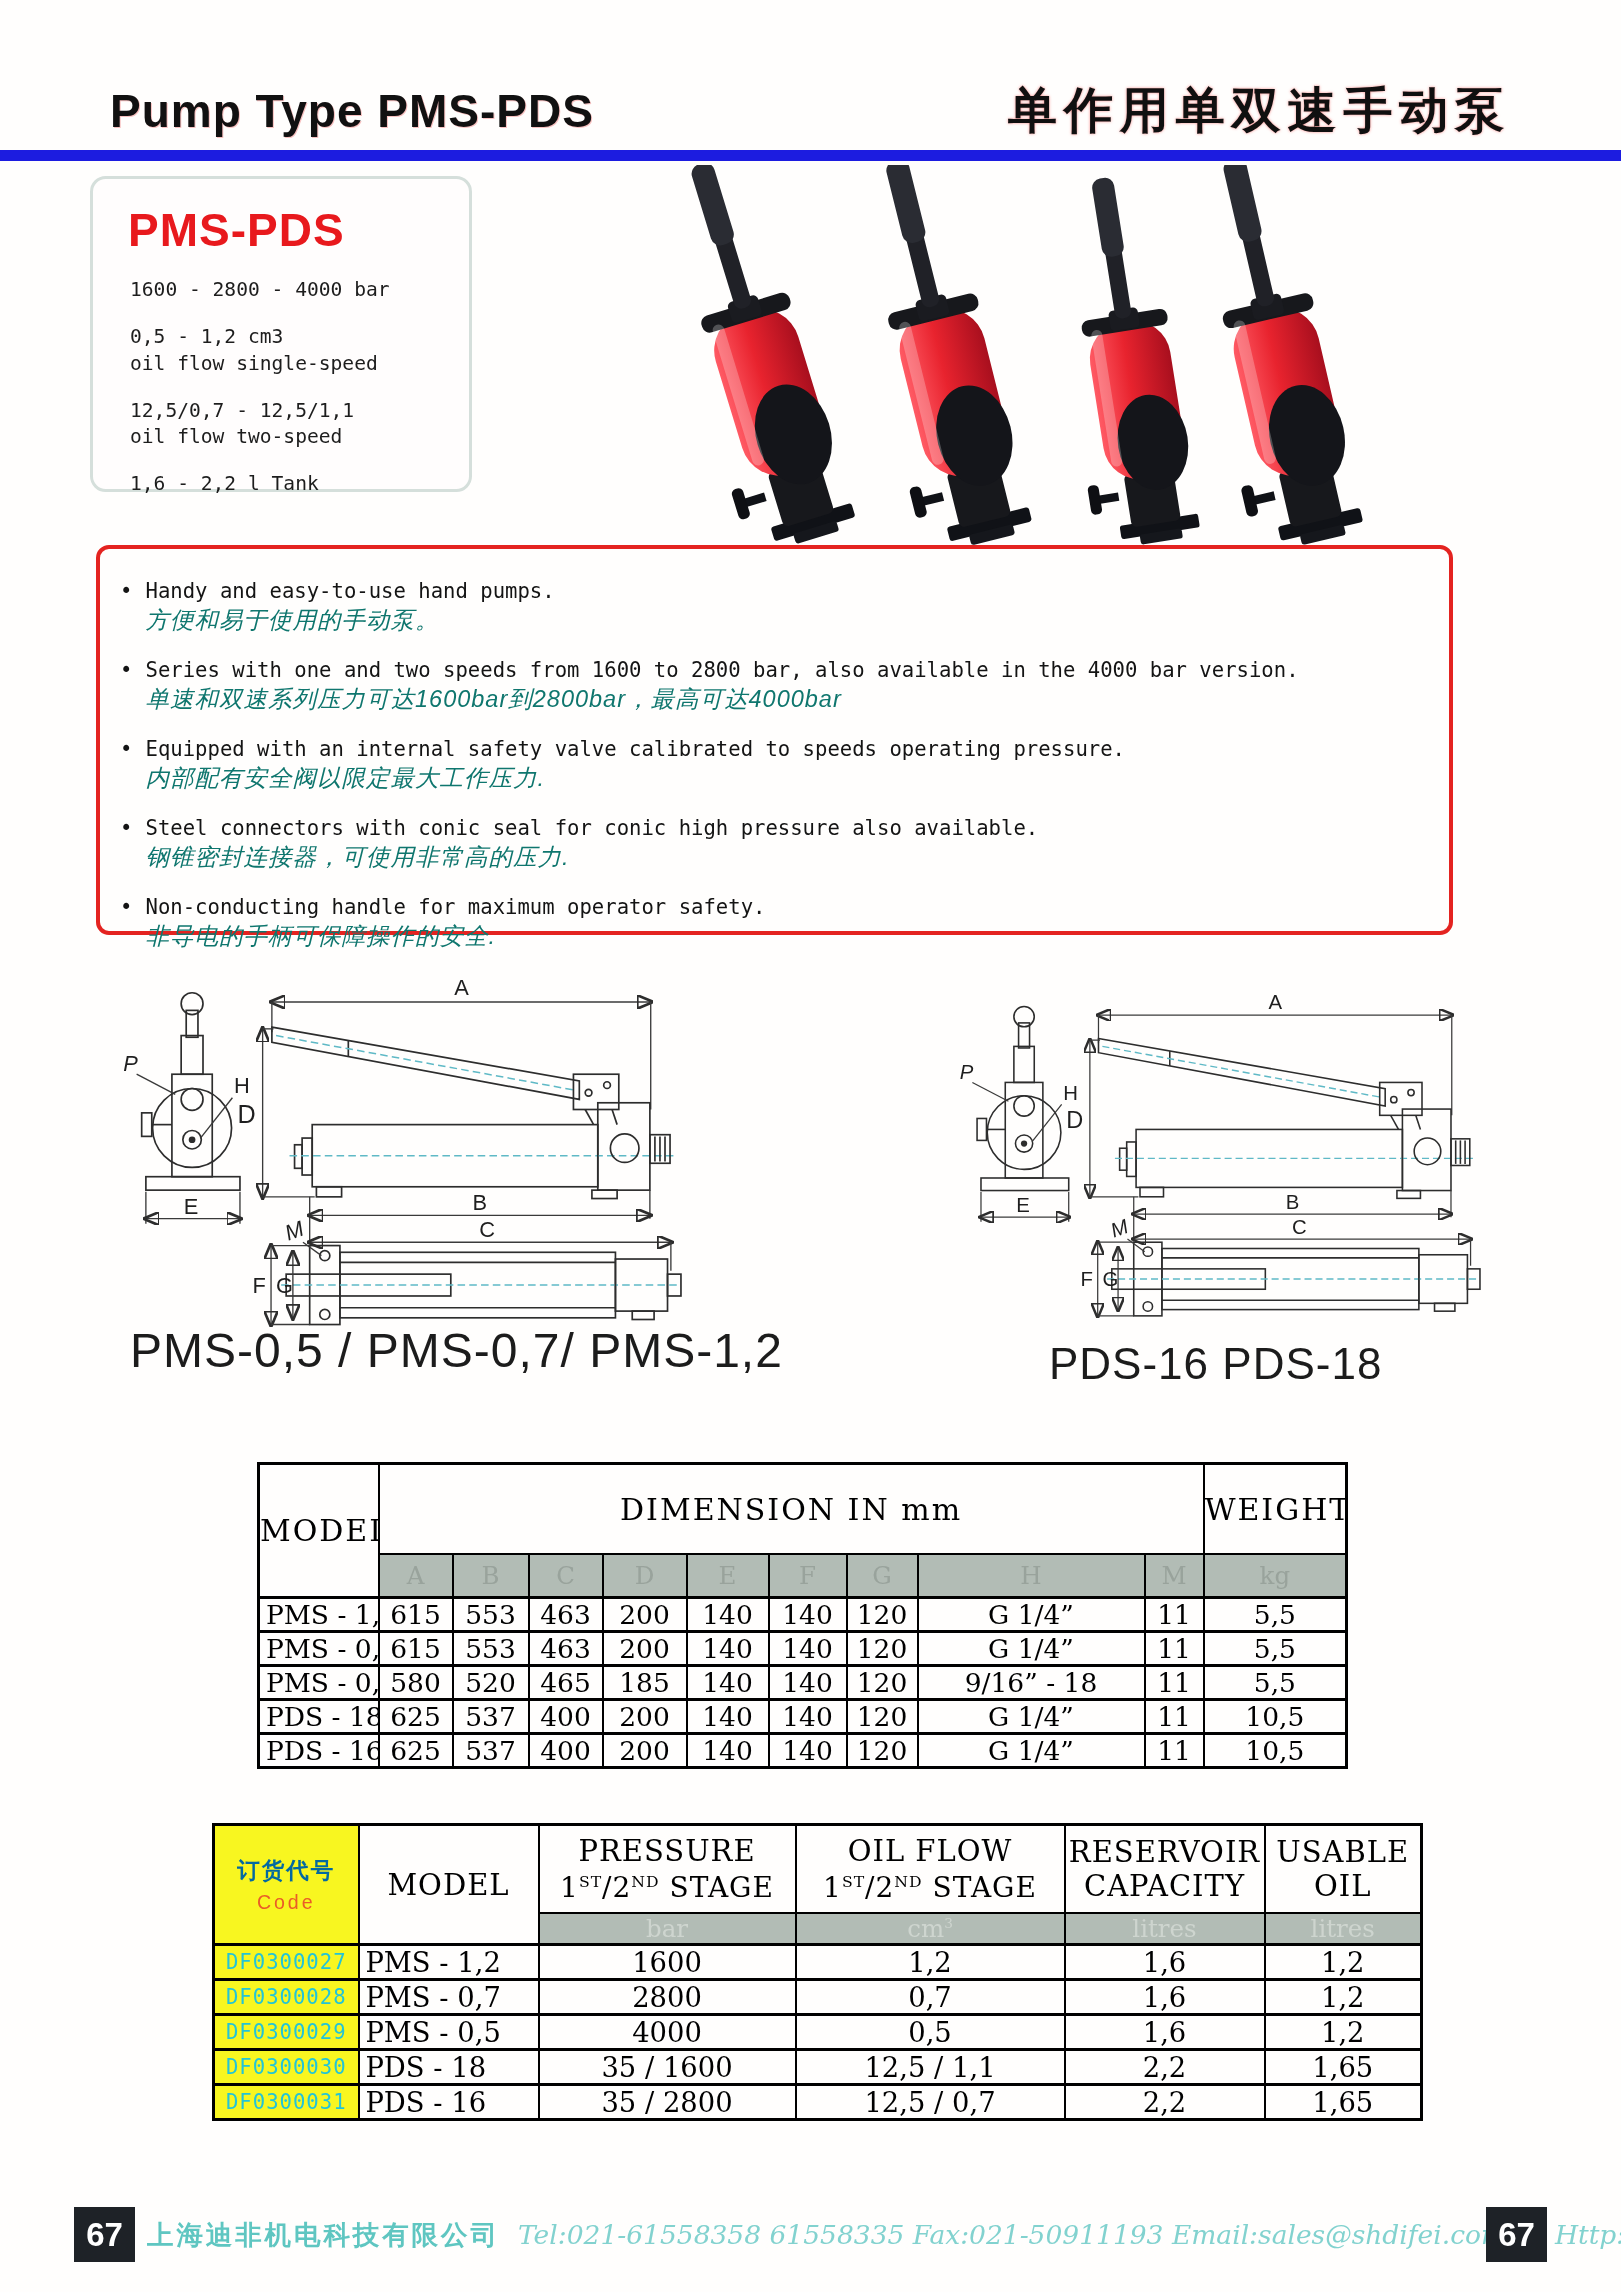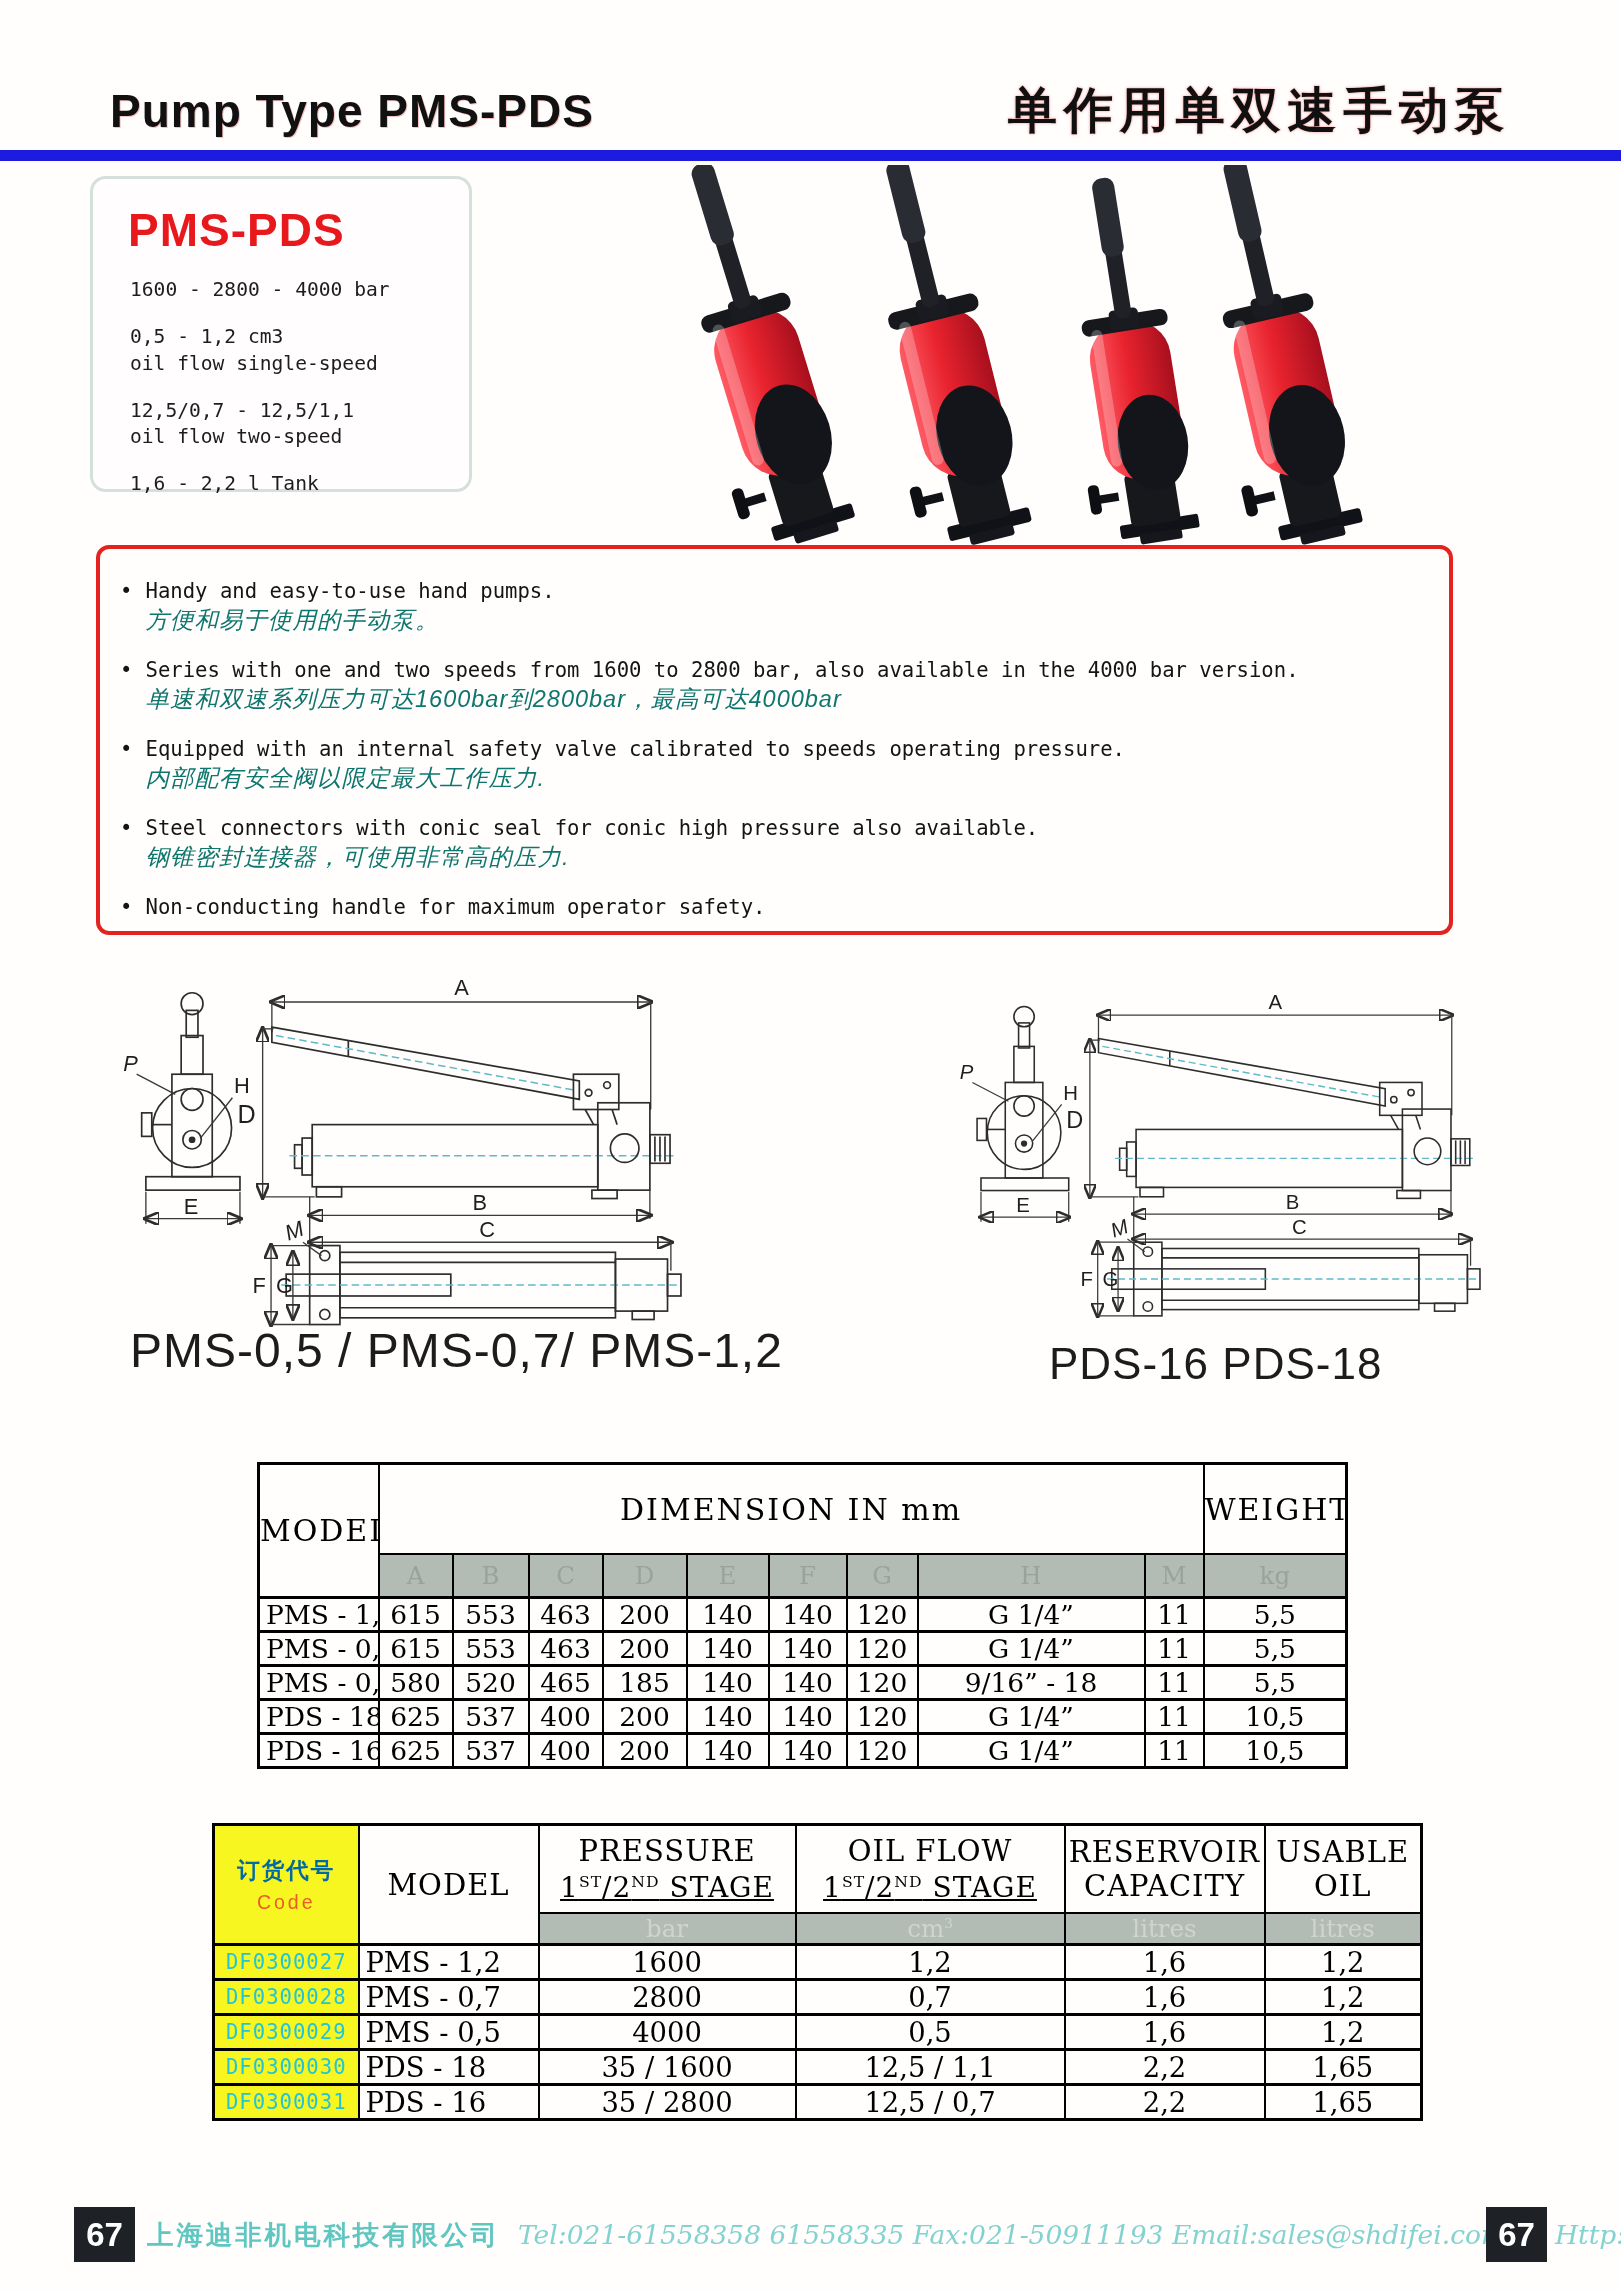--- a/index.html
+++ b/index.html
@@ -55,21 +55,21 @@
   .t1 .grow td{height:41px;background:#b2bcb5;color:#99a39c;font-size:24.5px;}
   .t1 .drow td{height:30px;font-size:26.5px;border-top-width:3.9px;}
   .t1 .drow td.model{text-align:left;padding-left:5.9px;}
 
   .t2{position:absolute;left:212px;top:1823px;width:1208px;border:3.9px solid #000;
       font-family:"DejaVu Serif",serif;}
   .t2 .hrow td{height:86px;font-size:29px;letter-spacing:1px;}
   .t2 .code-head{background:#f8f620;font-family:"Liberation Sans",sans-serif;}
   .t2 .code-head .zh{display:block;color:#0369a1;font-size:22.5px;font-weight:bold;letter-spacing:2px;}
   .t2 .code-head .en{display:block;color:#ea5c28;font-size:19.6px;letter-spacing:2.9px;margin-top:5.9px;}
-  .t2 .stage{display:block;font-size:28px;margin-top:3.9px;text-decoration:underline;}
+  .t2 .stage{display:block;font-size:28px;margin-top:3.9px;}
   .t2 sup{font-size:15.7px;}
   .t2 .urow td{height:29px;background:#b2bcb5;color:#ced5cf;font-size:24.5px;}
   .t2 .urow sup{font-size:13.7px;}
   .t2 .drow td{height:32px;font-size:27.4px;border-top-width:3.9px;}
   .t2 .drow td.code{background:#f8f620;color:#22c4d8;font-family:"DejaVu Sans Mono",monospace;
                     font-size:20.6px;letter-spacing:1px;}
   .t2 .drow td.model{text-align:left;padding-left:5.9px;}
 
   
   .page-box{position:absolute;top:2207px;width:61px;height:55px;background:#1e2227;color:#fff;
@@ -149,20 +149,21 @@
     <div class="feature">
       <div class="f-en"><span class="bullet">•</span><span>Equipped with an internal safety valve calibrated to speeds operating pressure.</span></div>
       <div class="f-zh">内部配有安全阀以限定最大工作压力.</div>
     </div>
     <div class="feature">
       <div class="f-en"><span class="bullet">•</span><span>Steel connectors with conic seal for conic high pressure also available.</span></div>
       <div class="f-zh">钢锥密封连接器，可使用非常高的压力.</div>
     </div>
     <div class="feature">
       <div class="f-en"><span class="bullet">•</span><span>Non-conducting handle for maximum operator safety.</span></div>
+      <div class="f-zh">非导电的手柄可保障操作的安全.</div>
     </div>
   </div>
 
   <svg class="diagram" style="left:98px;top:975px;" width="588" height="353" viewBox="0 0 700 420">
     <defs>
       <marker id="arr" markerWidth="12" markerHeight="10" refX="10" refY="5" orient="auto-start-reverse">
         <path d="M0,0 L12,5 L0,10 z" fill="#3a3a3a" stroke="none"></path>
       </marker>
     </defs>
     <g id="pump-drawing">

